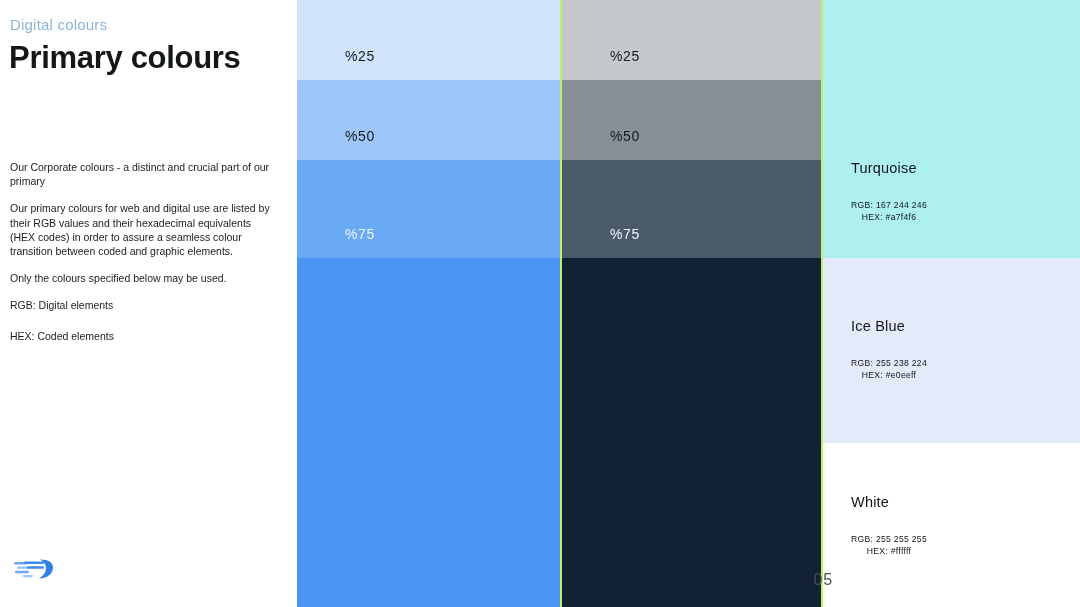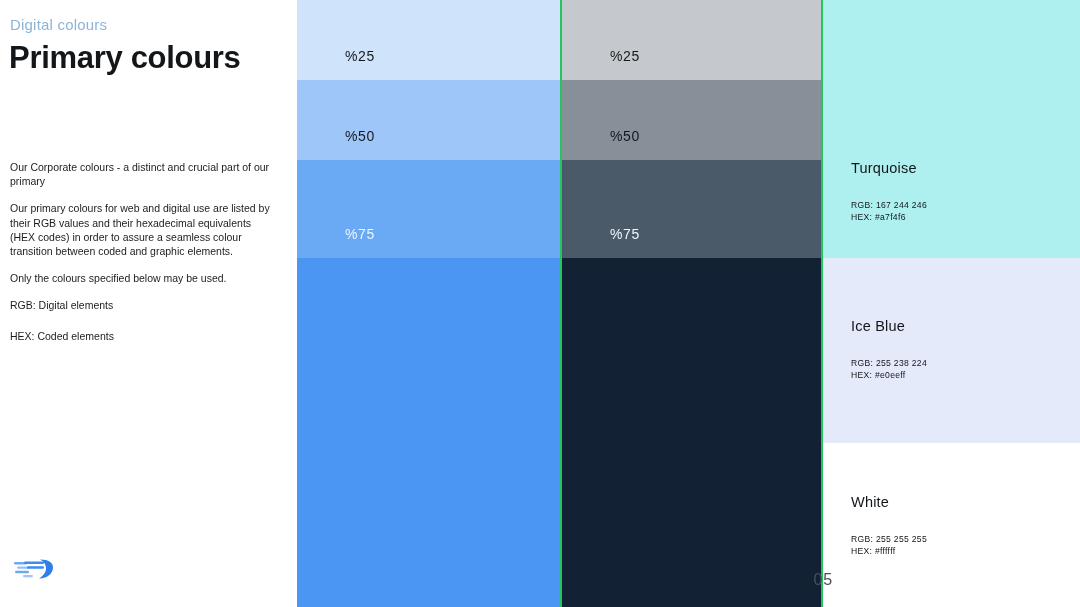--- a/index.html
+++ b/index.html
@@ -5,21 +5,21 @@
   * { box-sizing: border-box; margin: 0; padding: 0; }
   html, body {
     width: 1080px; height: 607px;
     overflow: hidden;
     background: #ffffff;
     font-family: "Liberation Sans", sans-serif;
   }
   #slide {
     position: relative;
     width: 856px; height: 607px;
-    background: #22c55e;
+    background: #bef264;
   }
 
   
   #left-pane {
     position: absolute;
     left: 0; top: 0;
     width: 297px; height: 607px;
     background: #ffffff;
   }
   #eyebrow {
@@ -94,21 +94,21 @@
     position: absolute;
     left: 28px; top: 40px;
     font-size: 8.6px;
     line-height: 11.6px;
     letter-spacing: 0.3px;
   }
   .on-light .swatch-name   { color: #12161b; }
   .on-light .swatch-values { color: #12161b; }
 
   
-  .right-block { position: relative; width: 100%; }
+  .right-block { position: relative; width: 100%; text-align: center; }
 
   #page-number {
     position: absolute;
     right: 23px; bottom: 18px;
     font-size: 16px;
     color: #4a4f55;
     letter-spacing: 0.8px;
   }
 </style>
 </head>

